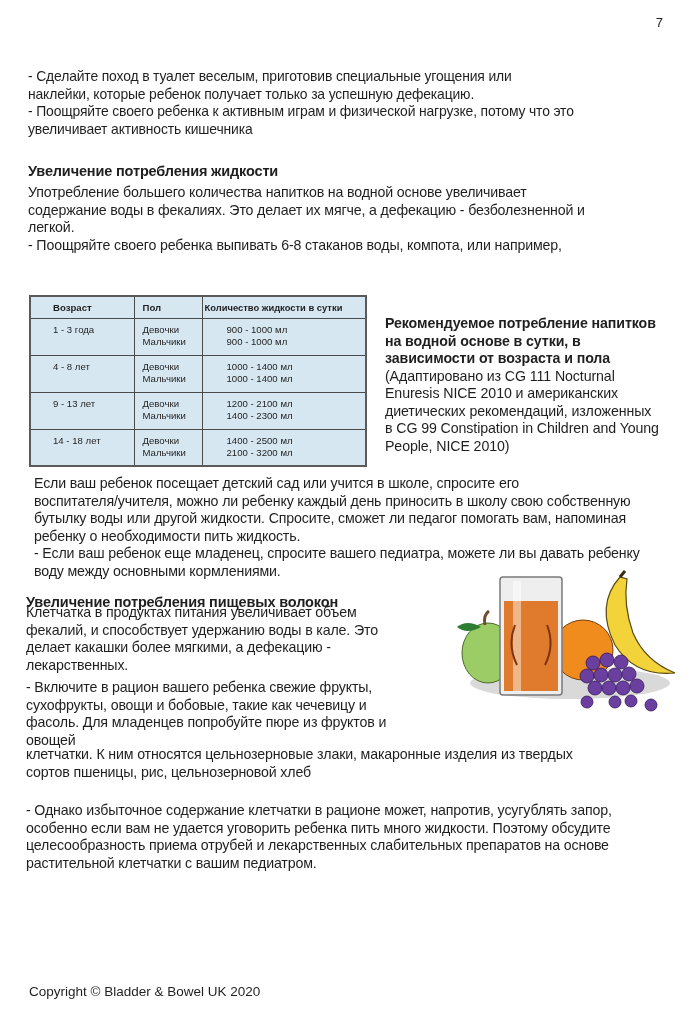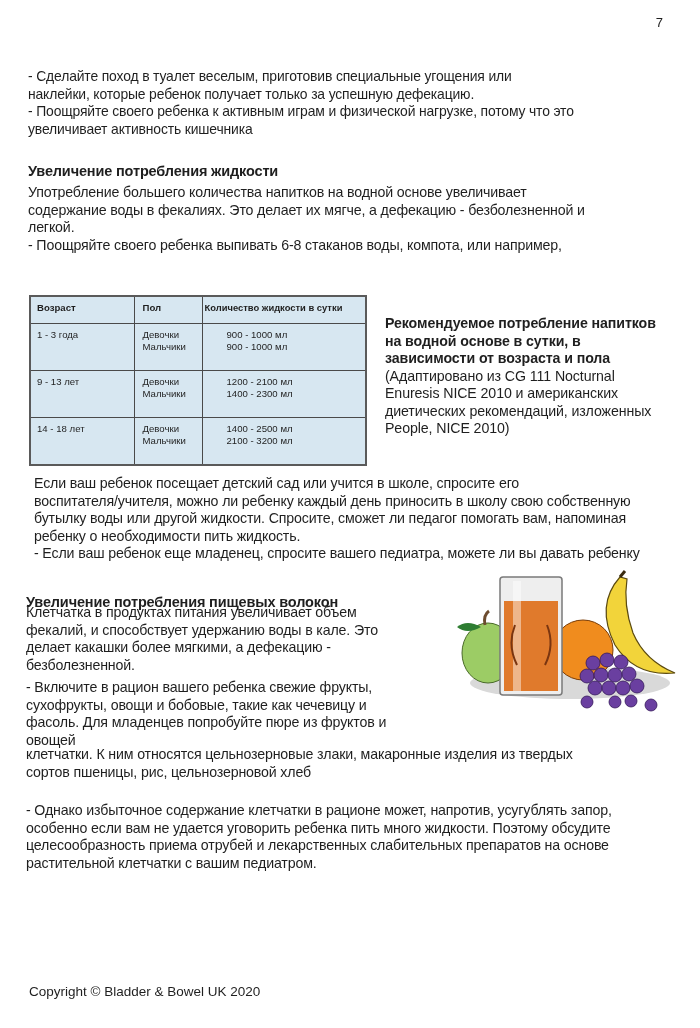--- a/index.html
+++ b/index.html
@@ -17,21 +17,21 @@
   #fluid-body { top: 184px; width: 650px; }
 
   
   .fluid-table {
     position: absolute; left: 29px; top: 295px; width: 338px; height: 171px;
     border-collapse: collapse; background: #d7e7f1; font-size: 9.6px; color: #1f1f1f;
     border: 2px solid #5a5a5a;
   }
   .fluid-table td, .fluid-table th { border: 1.5px solid #4a4a4a; vertical-align: top; padding: 3px 4px; line-height: 12px; text-align: left; }
   .fluid-table th { font-weight: bold; height: 22px; padding-top: 5px; }
-  .fluid-table .col-age { width: 104px; padding-left: 6px; }
+  .fluid-table .col-age { width: 104px; padding-left: 22px; }
   .fluid-table .col-sex { width: 68px; padding-left: 8px; }
   .fluid-table .col-amt { padding-left: 24px; margin-top: 39px; }
   .fluid-table th.col-amt { padding-left: 2px; white-space: nowrap; font-size: 9.4px; }
   .fluid-table tr.data-row td { height: 37px; padding-top: 5px; }
 
   #table-caption { position: absolute; left: 385px; top: 315px; width: 300px; font-size: 14.2px; line-height: 17.5px; letter-spacing: -0.1px; }
   #table-caption .cap-title { font-weight: bold; }
 
   #school-body { top: 475px; left: 34px; width: 660px; }
   #fiber-heading { top: 578px; left: 26px; margin-top: 16px; }
@@ -73,20 +73,31 @@
   </tr>
   <tr class="data-row">
     <td class="col-age">1 - 3 года</td>
     <td class="col-sex">
           <div>Девочки</div>
           <div>Мальчики</div>
         </td>
     <td class="col-amt">
           <div>900 - 1000 мл</div>
           <div>900 - 1000 мл</div>
+        </td>
+  </tr>
+  <tr class="data-row">
+    <td class="col-age">4 - 8 лет</td>
+    <td class="col-sex">
+          <div>Девочки</div>
+          <div>Мальчики</div>
+        </td>
+    <td class="col-amt">
+          <div>1000 - 1400 мл</div>
+          <div>1000 - 1400 мл</div>
         </td>
   </tr>
   <tr class="data-row">
     <td class="col-age">9 - 13 лет</td>
     <td class="col-sex">
           <div>Девочки</div>
           <div>Мальчики</div>
         </td>
     <td class="col-amt">
           <div>1200 - 2100 мл</div>
@@ -110,38 +121,40 @@
 <div id="table-caption">
   <div class="cap-title">
     <div>Рекомендуемое потребление напитков</div>
     <div>на водной основе в сутки, в</div>
     <div>зависимости от возраста и пола</div>
   </div>
   <div>
     <div>(Адаптировано из CG 111 Nocturnal</div>
     <div>Enuresis NICE 2010 и американских</div>
     <div>диетических рекомендаций, изложенных</div>
+    <div>в CG 99 Constipation in Children and Young</div>
     <div>People, NICE 2010)</div>
   </div>
 </div>
 
 <div class="block" id="school-body">
   <p>Если ваш ребенок посещает детский сад или учится в школе, спросите его</p>
   <p>воспитателя/учителя, можно ли ребенку каждый день приносить в школу свою собственную</p>
   <p>бутылку воды или другой жидкости. Спросите, сможет ли педагог помогать вам, напоминая</p>
   <p>ребенку о необходимости пить жидкость.</p>
   <p>- Если ваш ребенок еще младенец, спросите вашего педиатра, можете ли вы давать ребенку</p>
+  <p>воду между основными кормлениями.</p>
 </div>
 
 <div class="block heading" id="fiber-heading">Увеличение потребления пищевых волокон</div>
 <div class="block" id="fiber-body-1">
   <p>Клетчатка в продуктах питания увеличивает объем</p>
   <p>фекалий, и способствует удержанию воды в кале. Это</p>
   <p>делает какашки более мягкими, а дефекацию -</p>
-  <p>безболезненной.</p>
+  <p>лекарственных.</p>
 </div>
 <div class="block" id="fiber-body-2">
   <p>- Включите в рацион вашего ребенка свежие фрукты,</p>
   <p>сухофрукты, овощи и бобовые, такие как чечевицу и</p>
   <p>фасоль. Для младенцев попробуйте пюре из фруктов и</p>
   <p>овощей</p>
 </div>
 <div class="block" id="fiber-body-3">
   <p>клетчатки. К ним относятся цельнозерновые злаки, макаронные изделия из твердых</p>
   <p>сортов пшеницы, рис, цельнозерновой хлеб</p>

